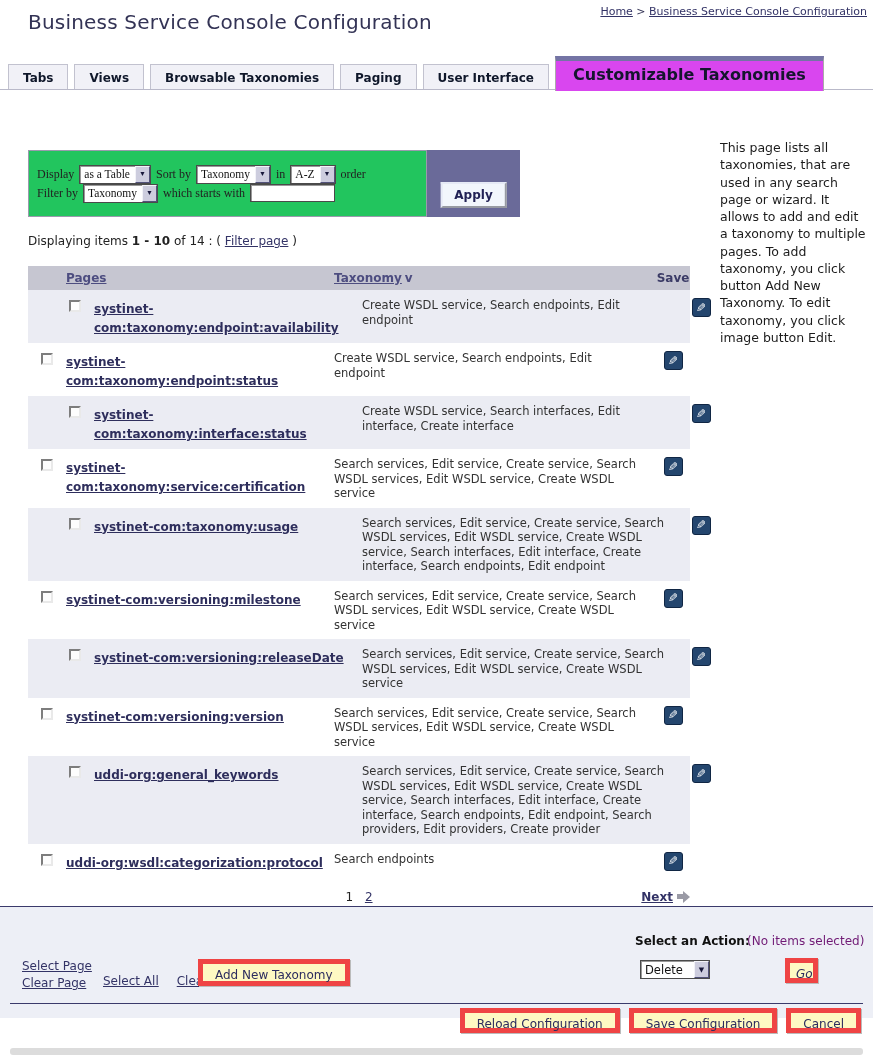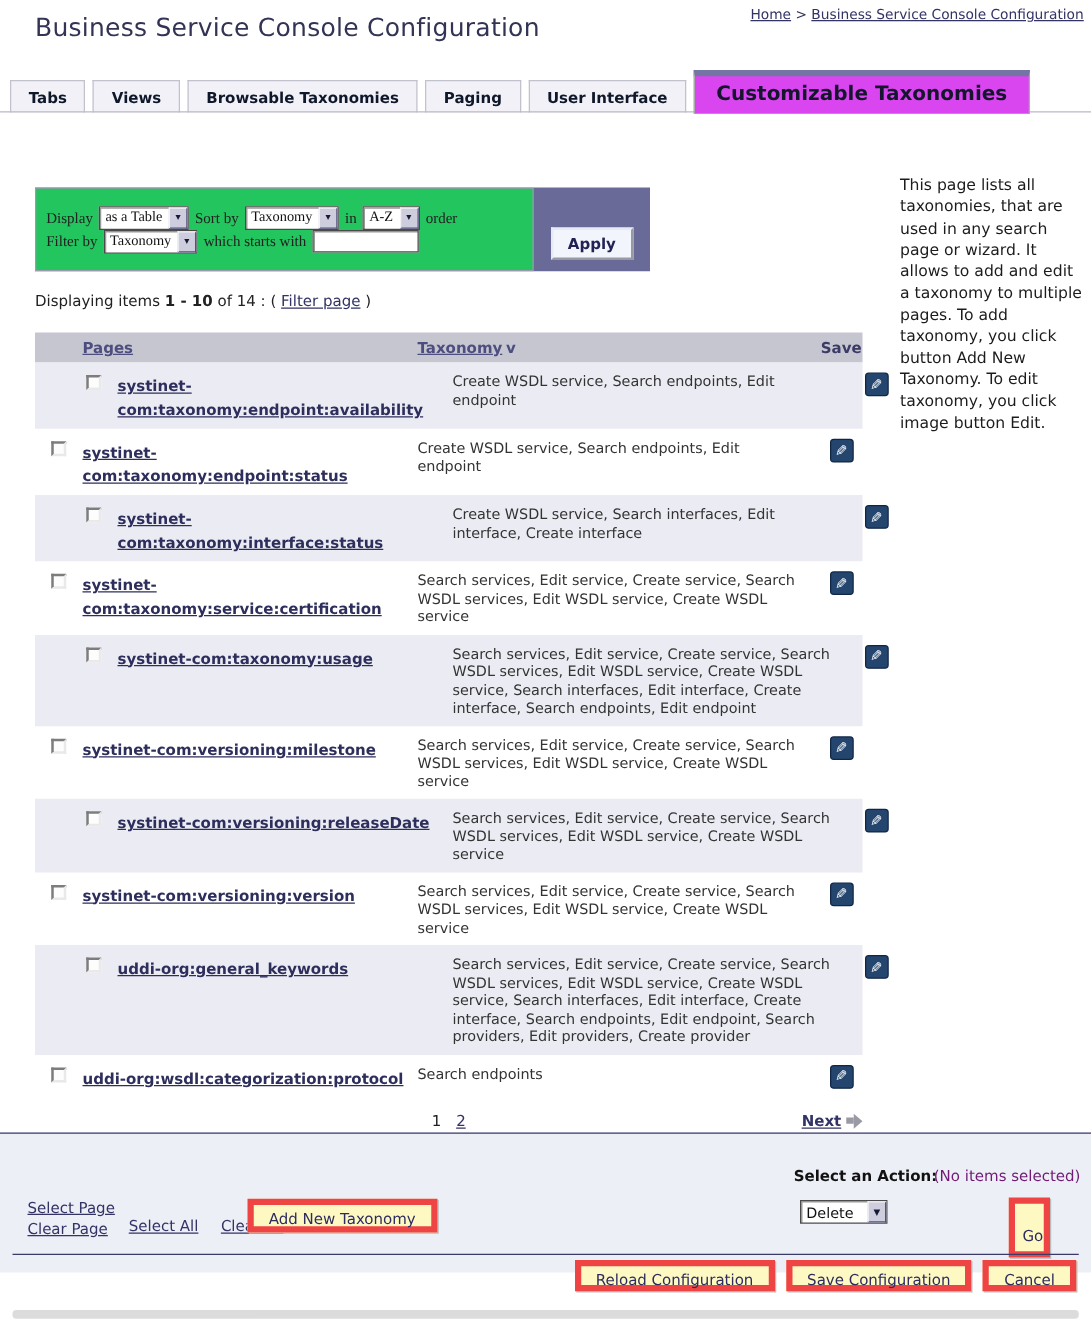--- a/index.html
+++ b/index.html
@@ -122,21 +122,21 @@
   .sel-links-2 { position:absolute; left:103px; top:52px; display:flex; flex-direction:row; gap:18px;margin-top:15px; }
   .btn {
     background:#fef9c3; border:5px solid #ef4444; color:#2c2c5e;
     font-size:12px; padding:4px 12px; cursor:pointer; font-family:inherit;
     box-shadow: 1px 1px 0 #bbb;
   }
   .add-new-btn { position:absolute; left:198px; top:52px; height:27px; }
   .select-action-label { position:absolute; left:635px; top:27px; font-weight:bold; color:#111; }
   .no-items { position:absolute; left:747px; top:27px; color:#701a75; }
   .action-sel { position:absolute; left:640px; top:53px; width:70px; }
-  .go-btn { position:absolute; left:807px; top:51px; width:33px; height:25px; padding:19px 6px; }
+  .go-btn { position:absolute; left:785px; top:51px; width:33px; height:25px; padding:4px 6px;font-style:italic; }
   .footer-buttons { position:absolute; right:12px; top:101px; display:flex; gap:9px; }
   .footer-buttons .btn { height:25px; }
 
   
   .footer-bar { position:absolute; left:10px; right:10px; top:1048px; height:7px; background:#dcdcdc; border-radius:3px; }
 </style>
 </head>
 <body>
 
 <div class="breadcrumb">

